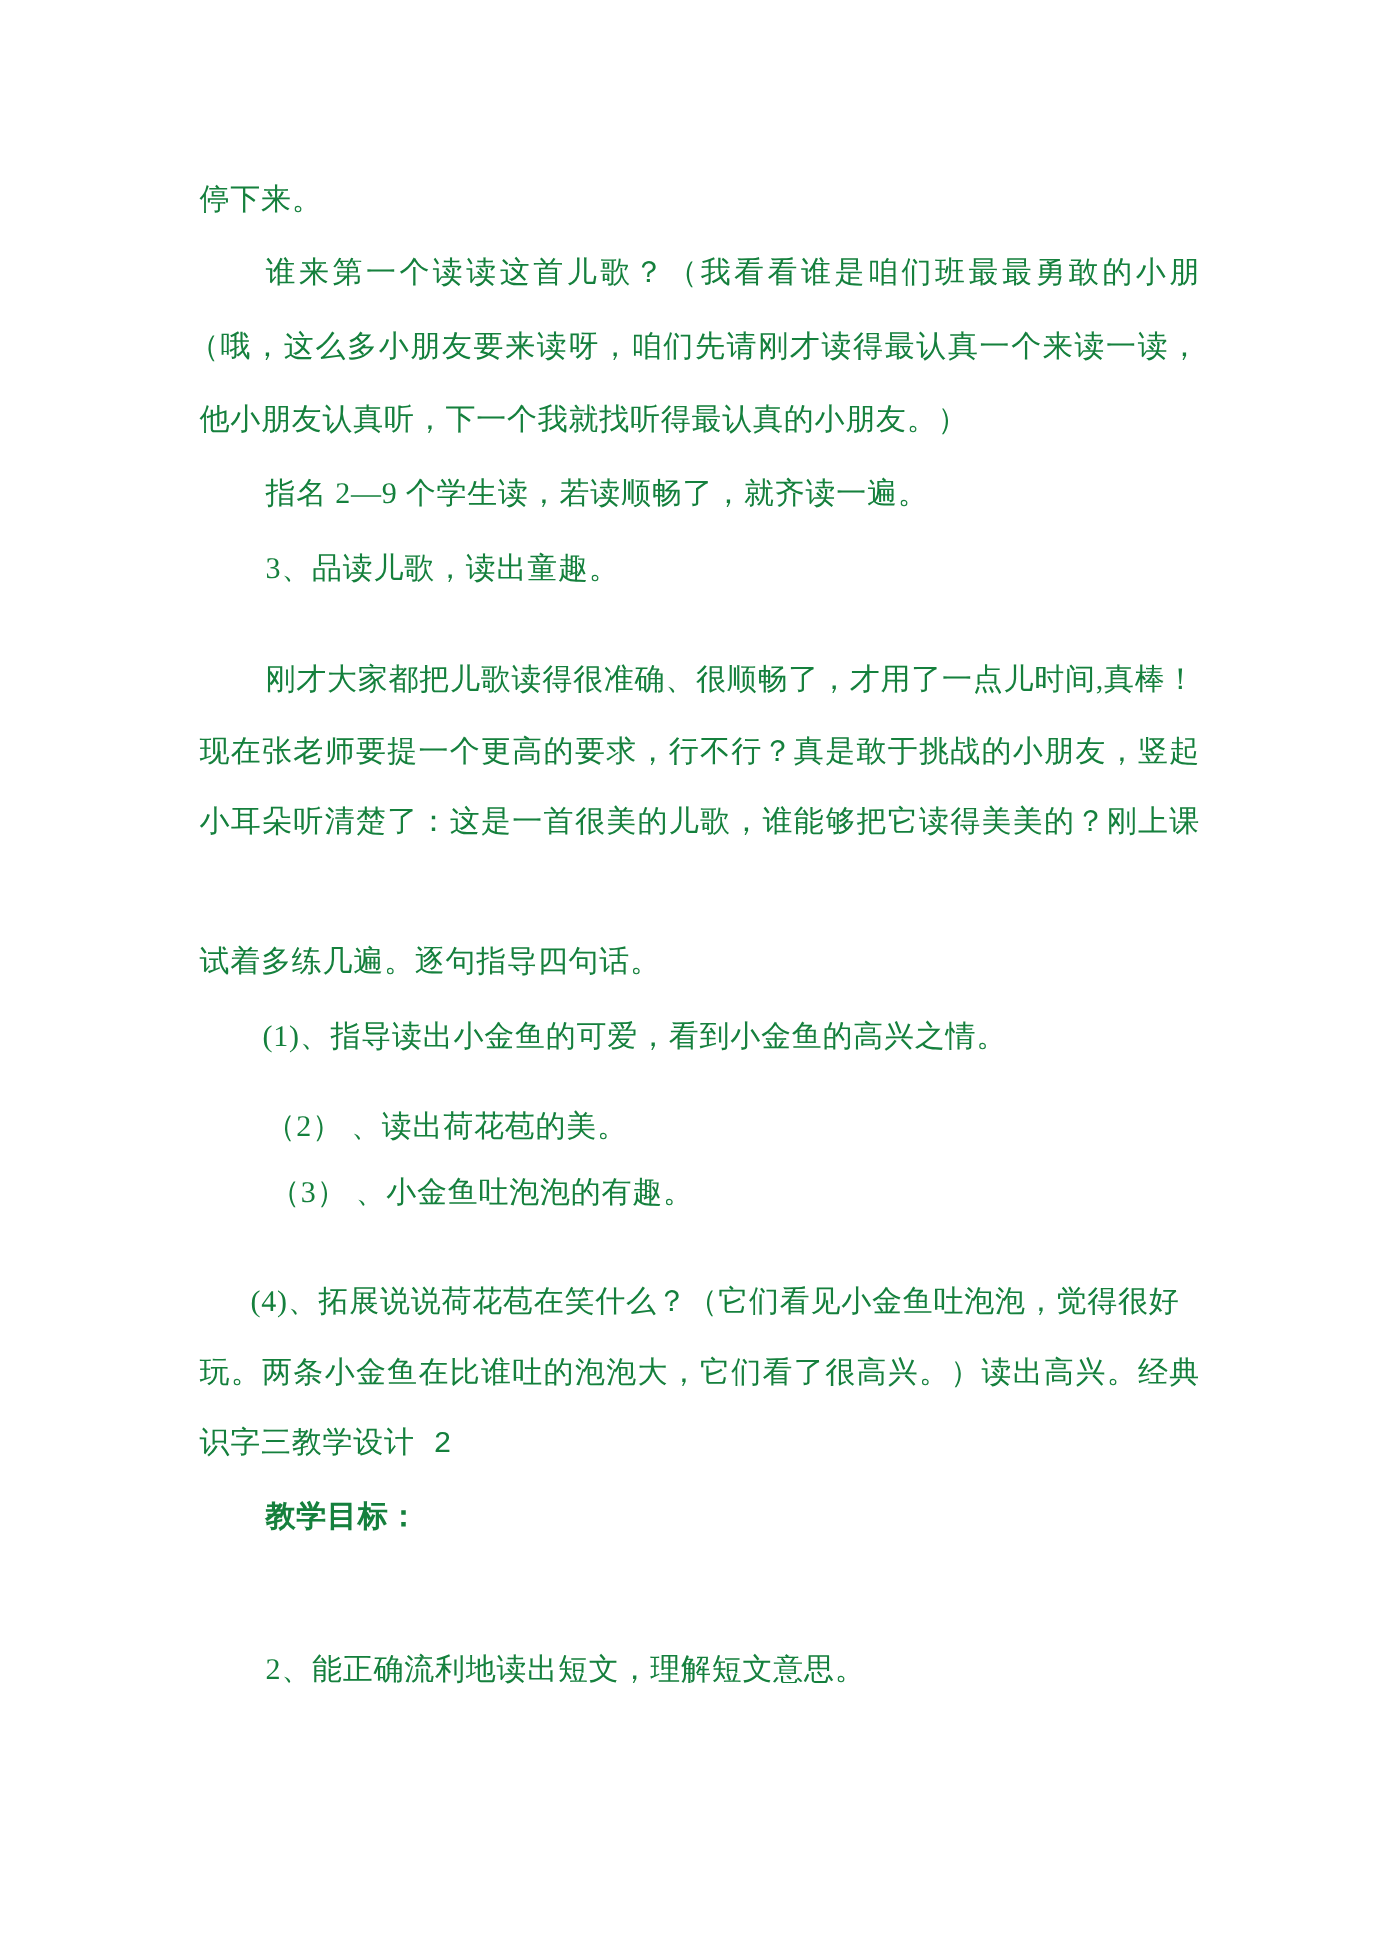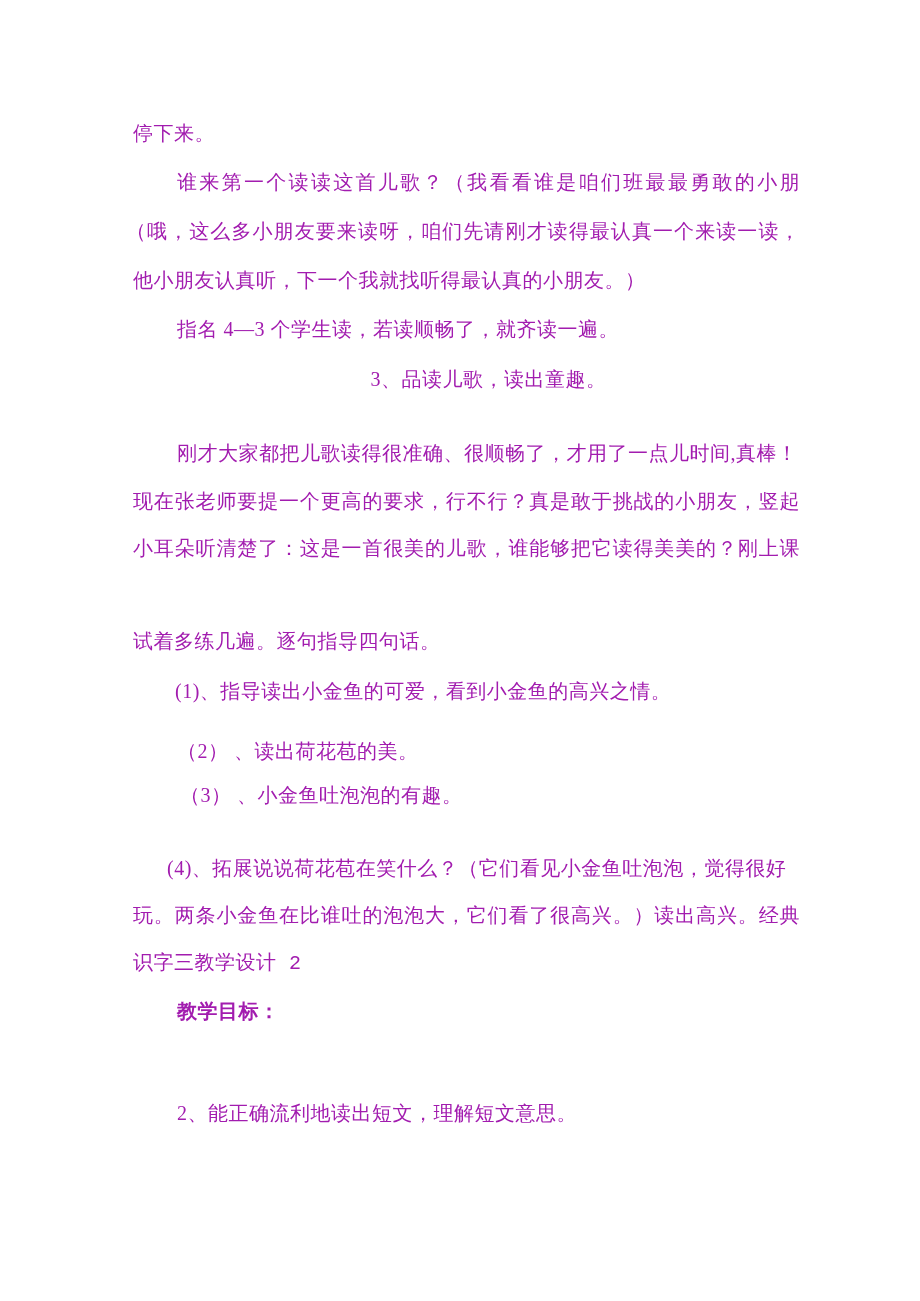--- a/index.html
+++ b/index.html
@@ -15,42 +15,42 @@
     margin: 0 auto;
     background: #ffffff;
     overflow: hidden;
   }
   .line {
     position: absolute;
     font-family: "Liberation Serif", "DejaVu Serif", serif;
     font-size: 20px;
     line-height: 27px;
     height: 27px;
-    color: #a21caf;
+    color: #15803d;
     white-space: nowrap;
     letter-spacing: 0.5px;
   }
   
   .line.just {
     white-space: normal;
     text-align: justify;
     text-align-last: justify;
     overflow: hidden;
   }
 </style>
 </head>
 <body>
 
 <div class="page">
   <div class="line" style="top:120px;  left:133px; width:667px;">停下来。</div>
   <div class="line just" style="top:169px;  left:177px; width:623px;">谁来第一个读读这首儿歌？（我看看谁是咱们班最最勇敢的小朋友。）</div>
   <div class="line just" style="top:218px;  left:126px; width:674px;">（哦，这么多小朋友要来读呀，咱们先请刚才读得最认真一个来读一读，其</div>
   <div class="line" style="top:267px;  left:133px; width:667px;">他小朋友认真听，下一个我就找听得最认真的小朋友。）</div>
-  <div class="line" style="top:316px;  left:177px; width:623px;">指名 4—3 个学生读，若读顺畅了，就齐读一遍。</div>
-  <div class="line" style="top:366px;  left:177px; width:623px;text-align:center;">3、品读儿歌，读出童趣。</div>
+  <div class="line" style="top:316px;  left:177px; width:623px;">指名 2—9 个学生读，若读顺畅了，就齐读一遍。</div>
+  <div class="line" style="top:366px;  left:177px; width:623px;">3、品读儿歌，读出童趣。</div>
   <div class="line" style="top:440px;  left:177px; width:623px;">刚才大家都把儿歌读得很准确、很顺畅了，才用了一点儿时间,真棒！</div>
   <div class="line just" style="top:488px;  left:133px; width:667px;">现在张老师要提一个更高的要求，行不行？真是敢于挑战的小朋友，竖起</div>
   <div class="line just" style="top:535px;  left:133px; width:667px;">小耳朵听清楚了：这是一首很美的儿歌，谁能够把它读得美美的？刚上课</div>
   <div class="line" style="top:628px;  left:133px; width:667px;">试着多练几遍。逐句指导四句话。</div>
   <div class="line" style="top:678px;  left:175px; width:625px;">(1)、指导读出小金鱼的可爱，看到小金鱼的高兴之情。</div>
   <div class="line" style="top:738px;  left:177px; width:623px;">（2） 、读出荷花苞的美。</div>
   <div class="line" style="top:782px;  left:180px; width:623px;">（3） 、小金鱼吐泡泡的有趣。</div>
   <div class="line" style="top:855px;  left:167px; width:625px;">(4)、拓展说说荷花苞在笑什么？（它们看见小金鱼吐泡泡，觉得很好</div>
   <div class="line just" style="top:902px;  left:133px; width:667px;">玩。两条小金鱼在比谁吐的泡泡大，它们看了很高兴。）读出高兴。经典</div>
   <div class="line" style="top:950px;  left:133px; width:667px;font-family:Liberation Mono, monospace;">识字三教学设计 2</div>

